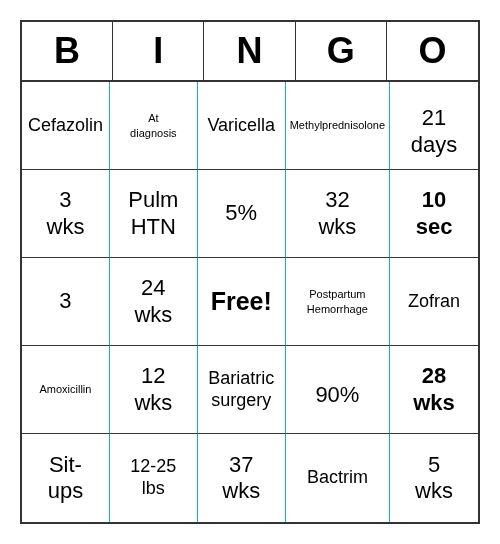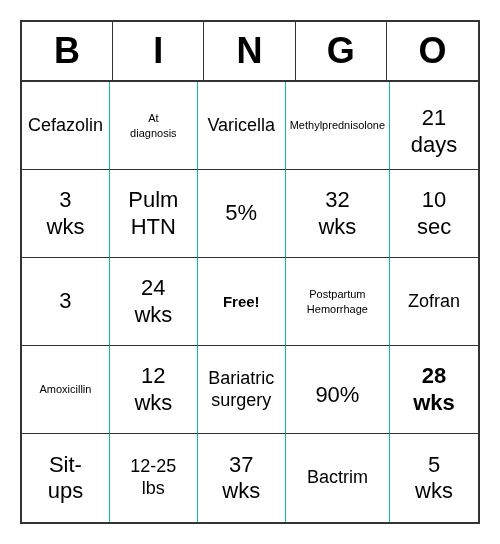--- a/index.html
+++ b/index.html
@@ -81,21 +81,21 @@
     .cell-text.medium {
       font-size: 18px;
       line-height: 1.2;
     }
 
     .cell-text.small {
       font-size: 11px;
     }
 
     .free-cell {
-      font-size: 15px;
+      font-size: 25px;
       font-weight: bold;
     }
   </style>
 </head>
 <body>
 
 <div class="bingo-card">
   <div class="bingo-header">
   <div class="bingo-header-cell">B</div>
       <div class="bingo-header-cell">I</div>
@@ -130,21 +130,21 @@
 HTN</span>
       </div>
       <div class="bingo-cell">
         <span class="cell-text large" style="white-space: pre-line;">5%</span>
       </div>
       <div class="bingo-cell">
         <span class="cell-text large" style="white-space: pre-line;">32
 wks</span>
       </div>
       <div class="bingo-cell">
-        <span class="cell-text large" style="white-space: pre-line;">10
+        <span class="cell-text large" style="white-space: pre-line; font-weight: bold;">10
 sec</span>
       </div>
       <div class="bingo-cell">
         <span class="cell-text large" style="white-space: pre-line;">3</span>
       </div>
       <div class="bingo-cell">
         <span class="cell-text large" style="white-space: pre-line;">24
 wks</span>
       </div>
       <div class="bingo-cell">

